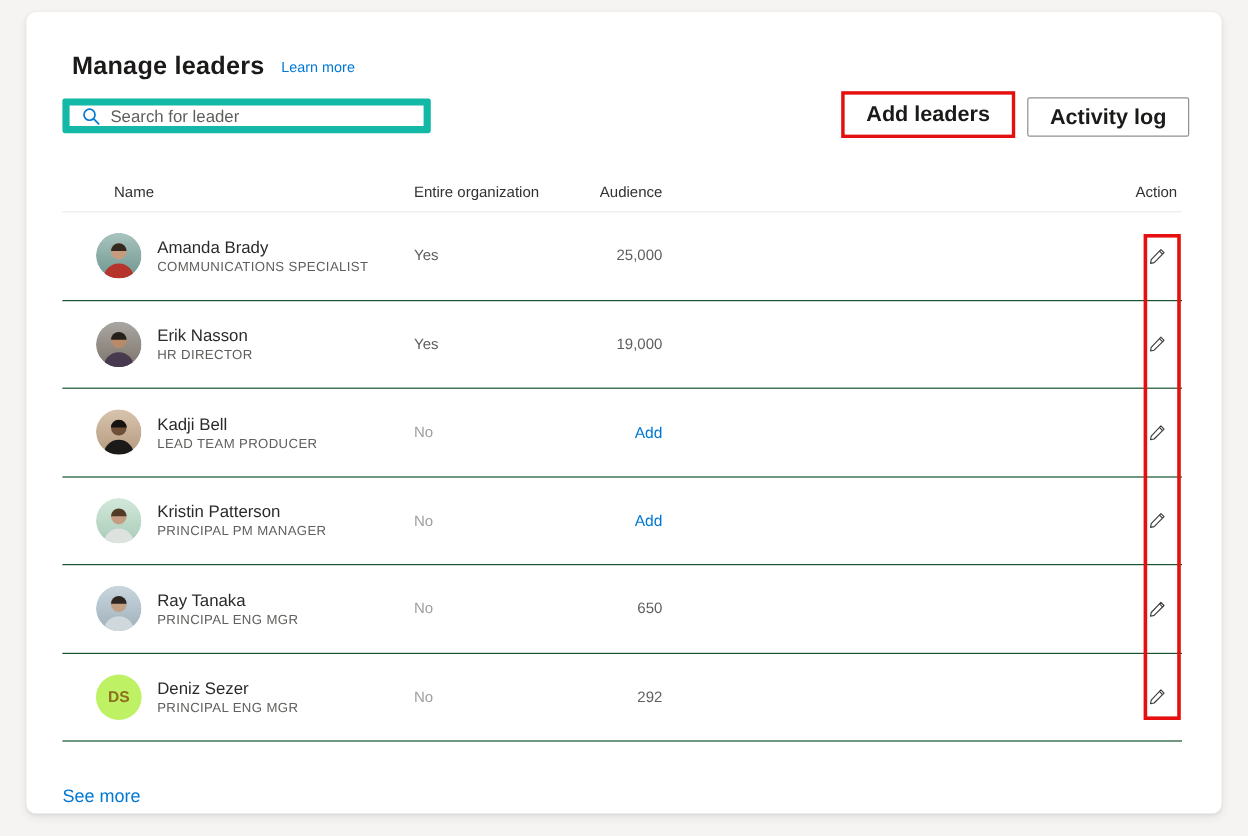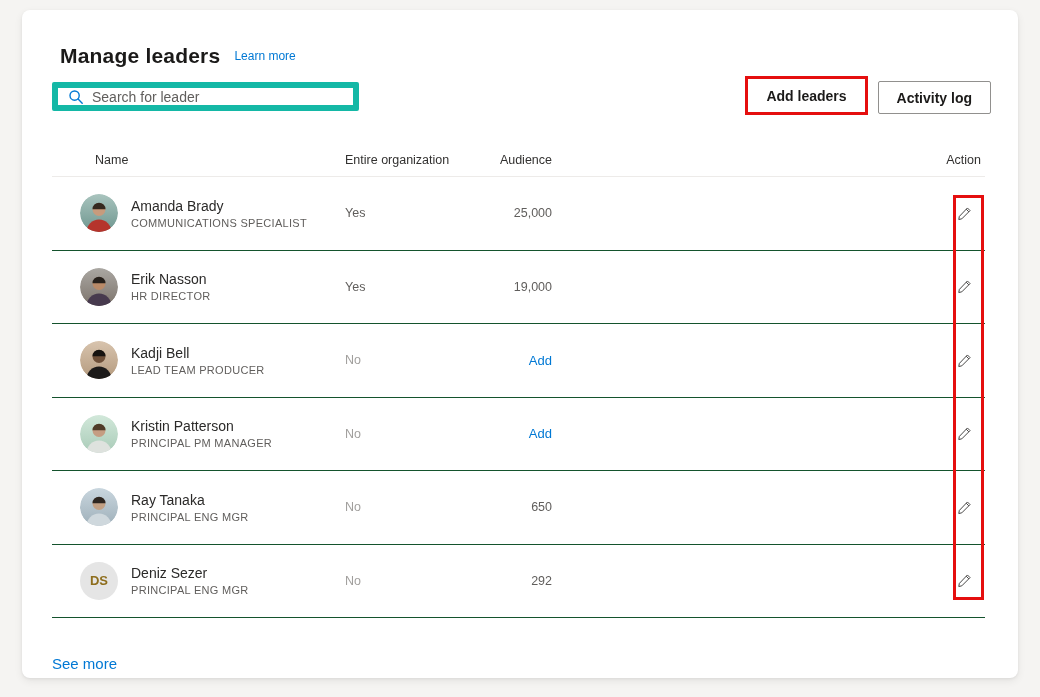--- a/index.html
+++ b/index.html
@@ -45,21 +45,21 @@
   .search-box input::placeholder { color: #605e5c; opacity: 1; }
   .toolbar-buttons { display: flex; align-items: flex-start; gap: 10px; }
   .annotation-box {
     border: 3px solid var(--hl);
     padding: 0; background: #fff;
   }
   .btn {
     height: 33px; padding: 0 18px;
     background: #fff; border: 1px solid #91908e; border-radius: 2px;
     font-family: "Liberation Sans", sans-serif;
-    font-size: 14px; font-weight: 700; color: #1b1a19;
+    font-size: 18px; font-weight: 700; color: #1b1a19;
     cursor: pointer;
   }
   .btn.in-annotation { border: none; height: 33px; border-radius: 0; }
   .btn.activity { margin-top: 5px; }
   
   .table { position: absolute; left: 30px; top: 133px; width: 933px; }
   .thead, .row {
     display: grid;
     grid-template-columns: 293px 120px 87px 1fr;
     align-items: center;
@@ -315,21 +315,21 @@
             <path d="M11.1 2.1 L13.9 4.9 L5.1 13.7 L1.9 14.4 L2.5 11.1 Z"></path>
             <path d="M9.8 3.4 L12.6 6.2"></path>
           </g>
         </svg>
       </button>
     </div>
   </div>
 
   <div class="row">
     <div class="name-cell">
-      <span class="avatar-initials" style="background: #e5e5e5; color: rgb(142, 110, 29);">DS</span>
+      <span class="avatar-initials" style="background: #bef264; color: rgb(142, 110, 29);">DS</span>
       <span class="name-block">
         <span class="leader-name">Deniz Sezer</span>
         <span class="leader-title">PRINCIPAL ENG MGR</span>
       </span>
     </div>
     <div class="org-cell no">No</div>
     <div class="audience-cell"><span>292</span></div>
     <div class="action-cell">
       <button class="pencil-btn">
         <svg width="15" height="15" viewBox="0 0 16 16" aria-hidden="true">

